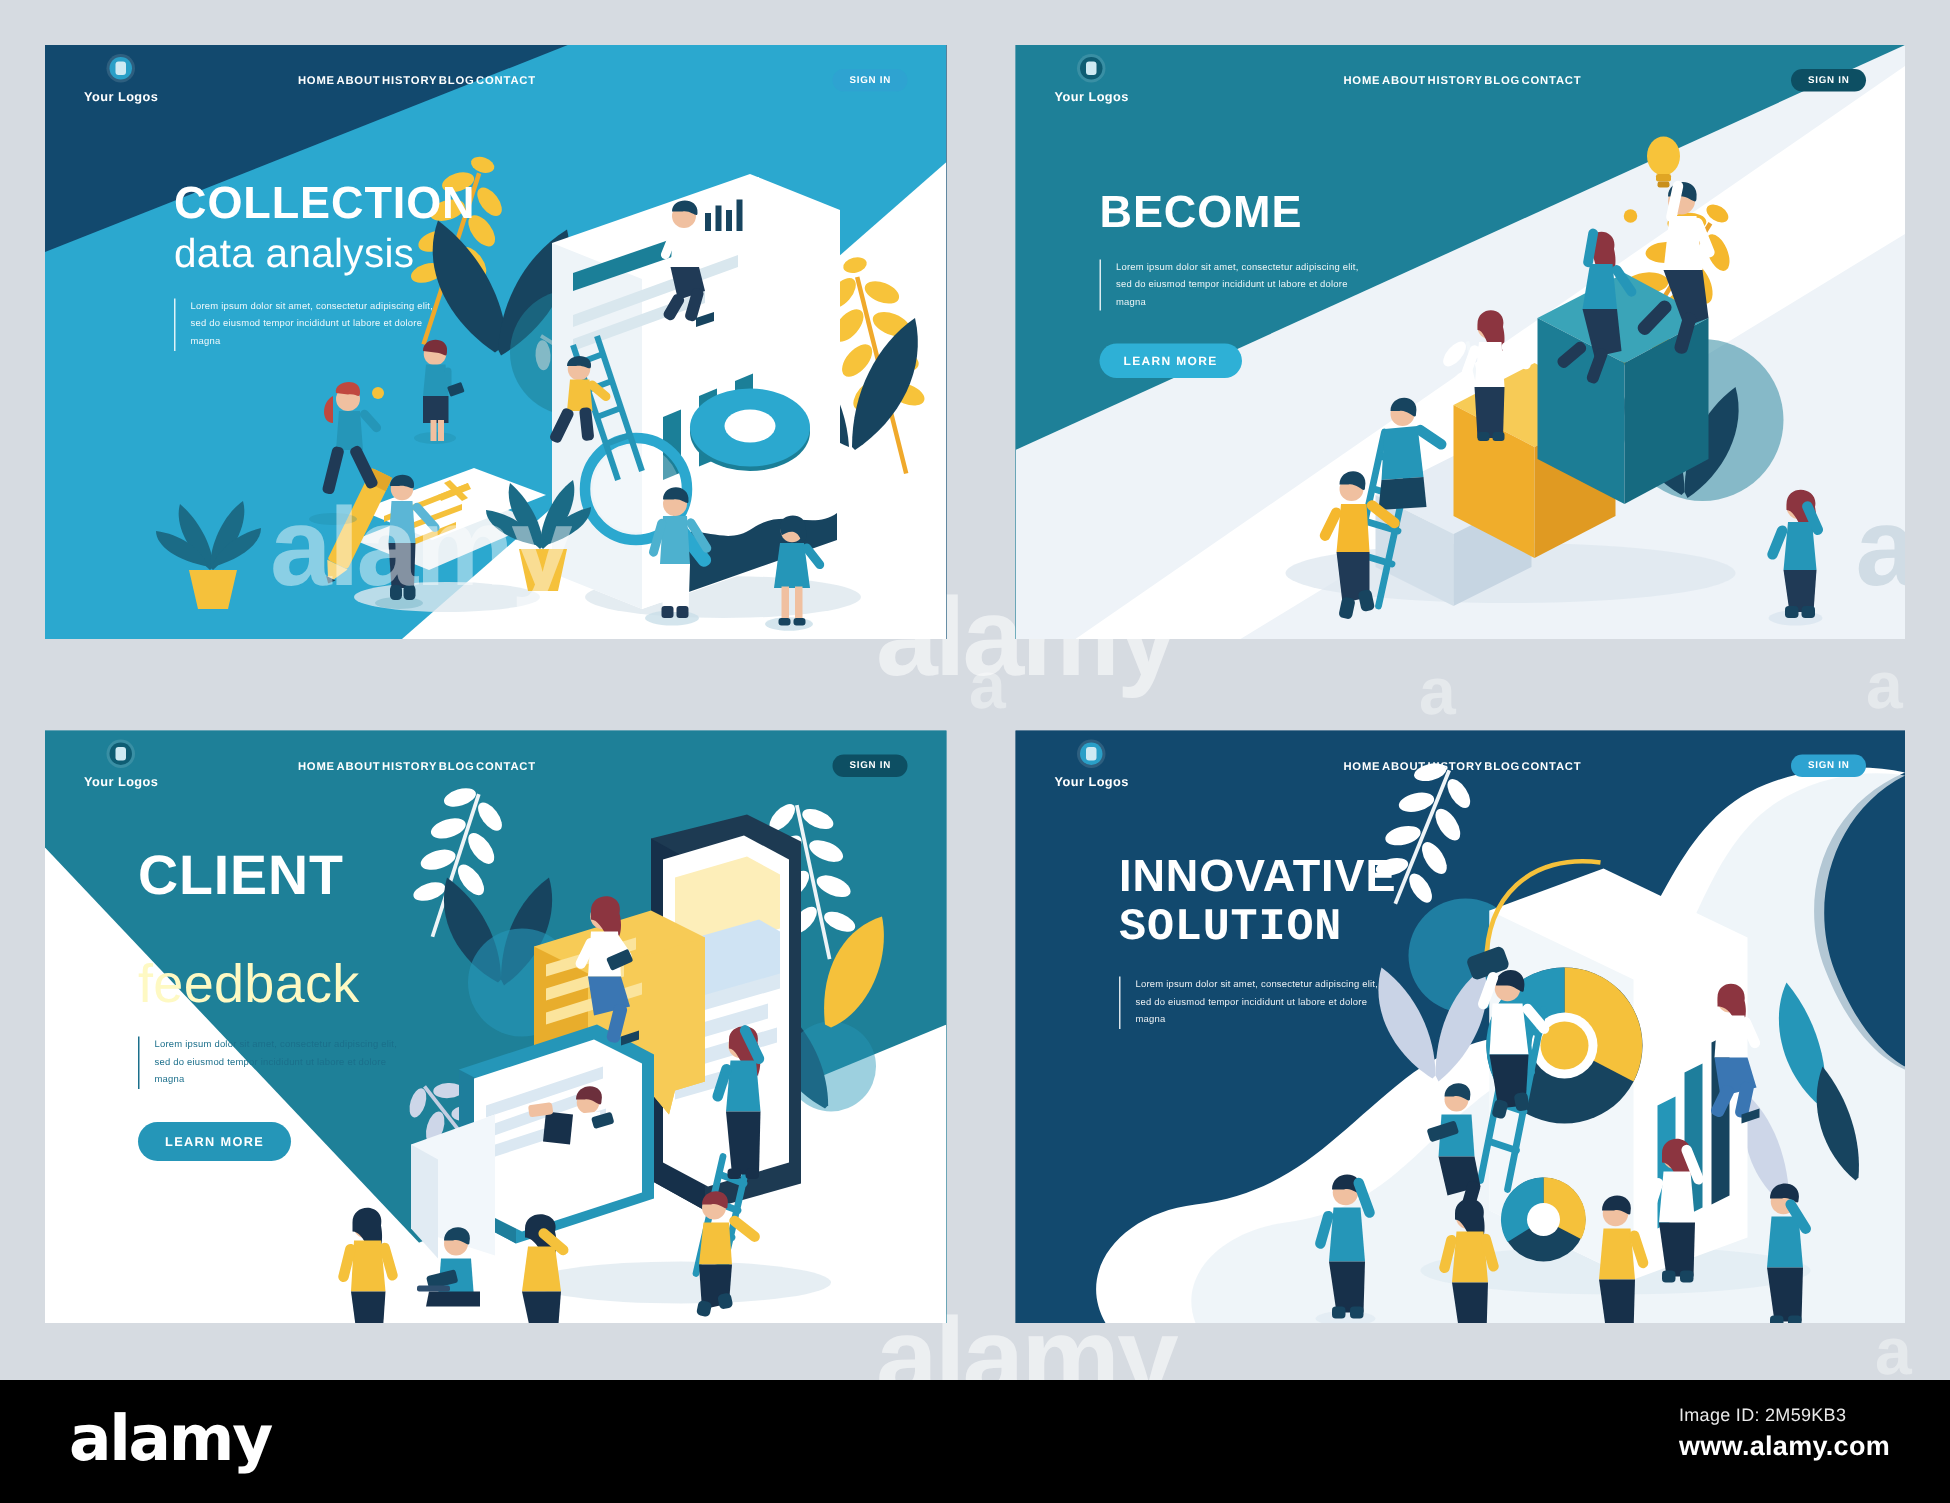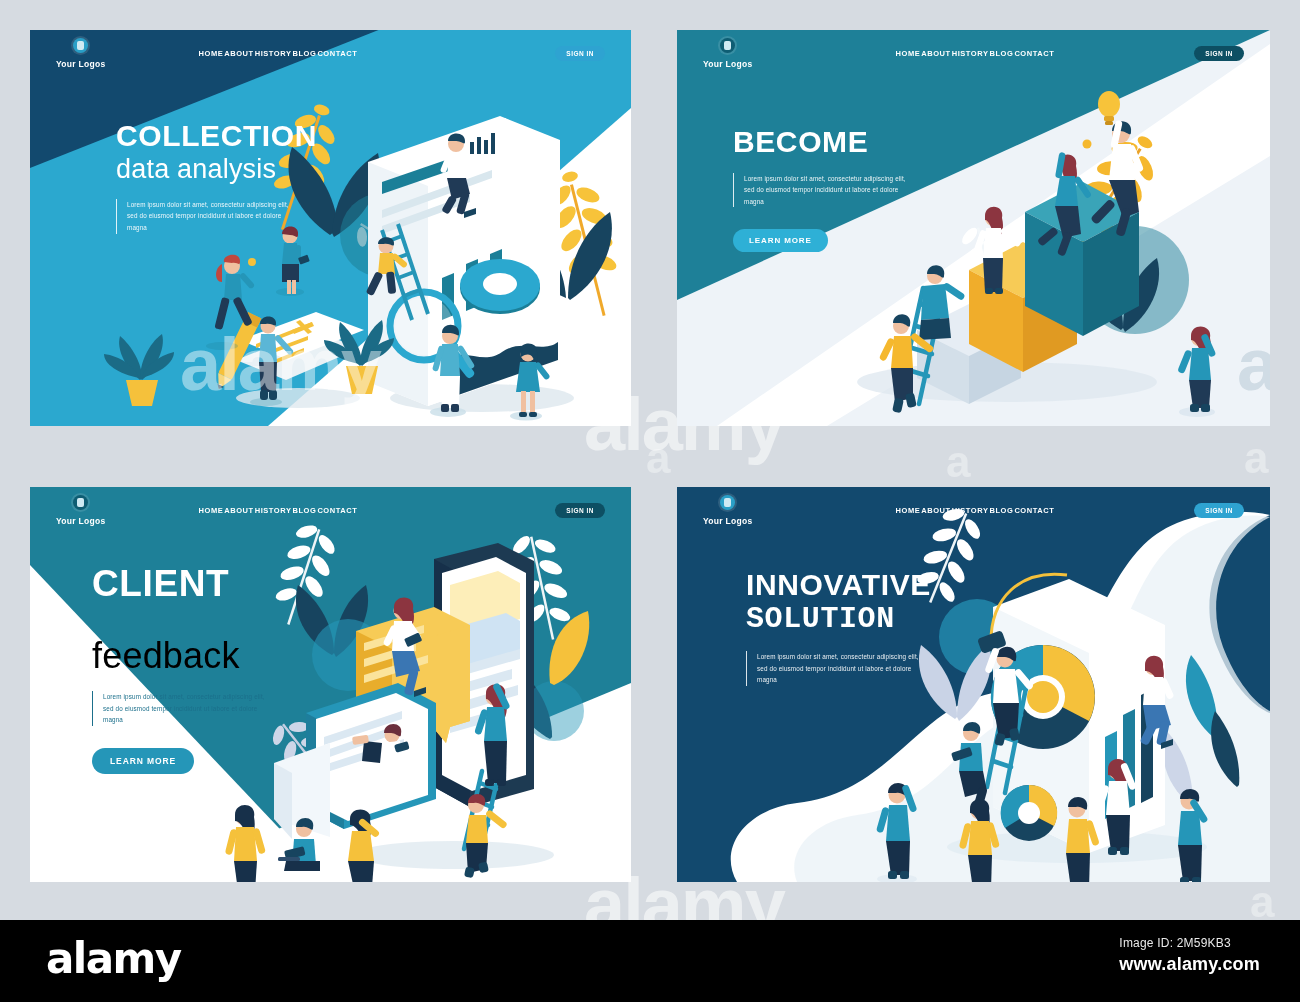--- a/index.html
+++ b/index.html
@@ -626,21 +626,21 @@
         <a href="#">ABOUT</a>
         <a href="#">HISTORY</a>
         <a href="#">BLOG</a>
         <a href="#">CONTACT</a>
       </nav>
       <button class="signin">SIGN IN</button>
     </div>
 
     <div class="hero" style="left:62px;top:78px;z-index:13;">
       <div class="h-line1">CLIENT</div>
-      <div class="h-line2" style="color:#000000;margin-top:32px;">feedback</div>
+      <div class="h-line2" style="color:#fef9c3;margin-top:32px;">feedback</div>
       <div class="lede">Lorem ipsum dolor sit amet, consectetur adipiscing elit, sed do eiusmod tempor incididunt ut labore et dolore magna</div>
       <button class="learn">LEARN MORE</button>
     </div>
 
     <div class="ill">
 
       <svg width="601" height="395" style="position:absolute;left:0;top:0;">
 
         <g transform="translate(288,42) rotate(18)" fill="#ffffff">
           <rect x="0" y="0" width="2.5" height="100" fill="#eef4f7"></rect>

